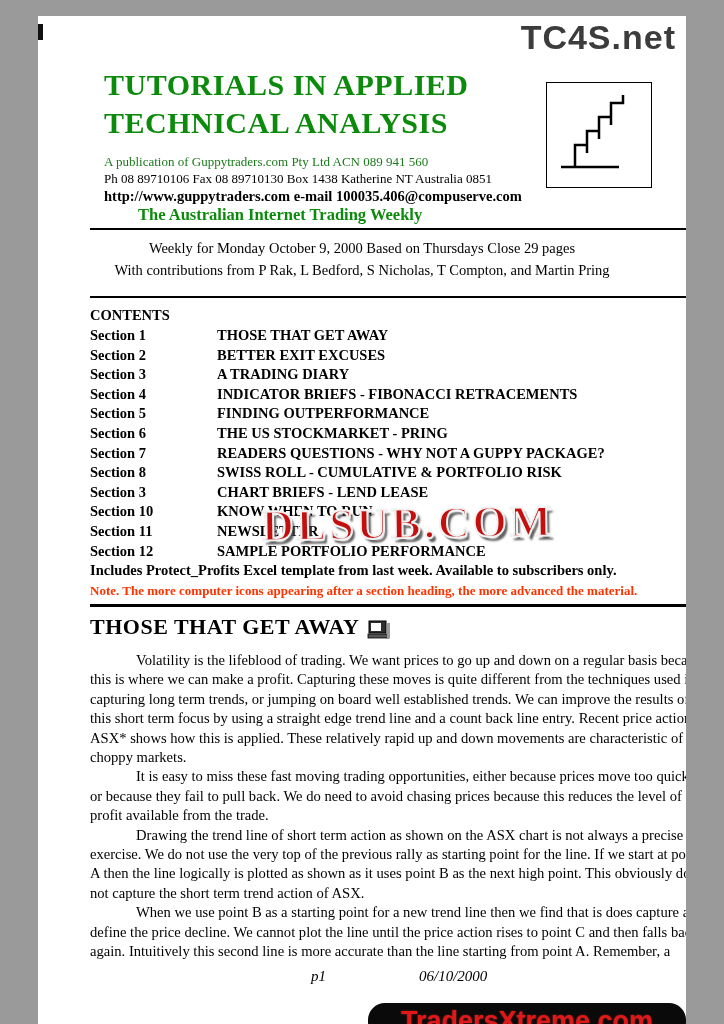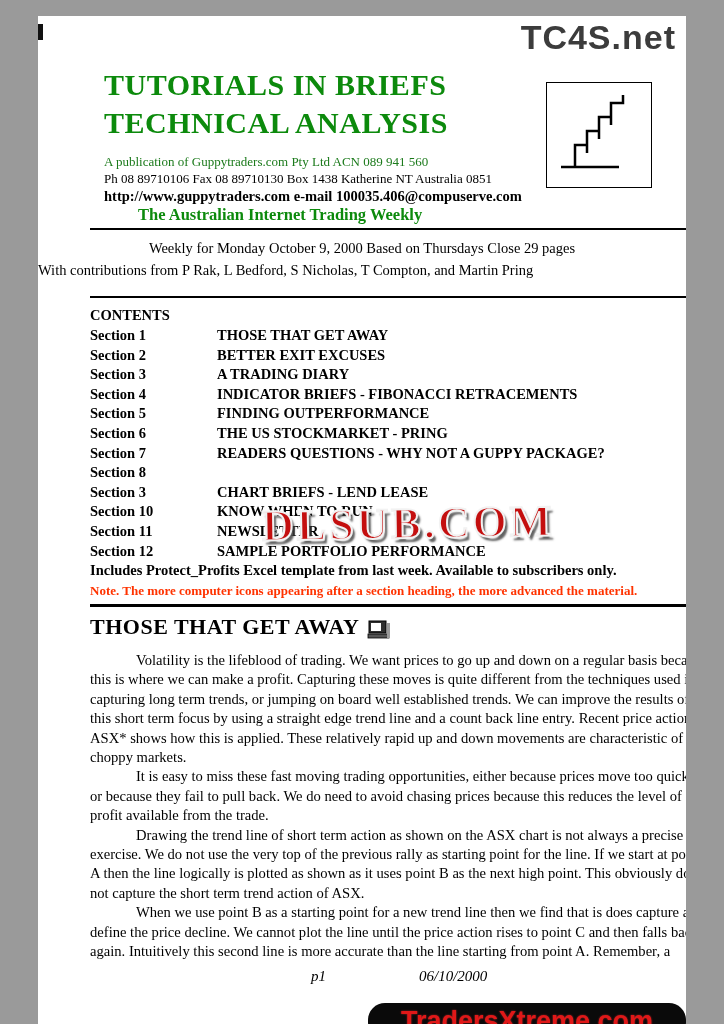--- a/index.html
+++ b/index.html
@@ -34,21 +34,21 @@
     color:#0c8a0c; font-weight:bold; font-size:16.5px;
   }
   .rule { position:absolute; left:52px; width:620px; background:#000; }
   .rule1 { top:212px; height:1.5px; }
   .rule2 { top:280px; height:2px; }
   .rule3 { top:588px; height:2.5px; }
   .artifact { position:absolute; background:#111; }
   .artifact-edge { left:0; top:8px; width:5px; height:16px; }
   .artifact-rule { left:668px; top:274px; width:10px; height:9px; border-radius:2px; }
   .weekly-line  { position:absolute; left:0; top:224px; width:100%; text-align:center; font-size:14.5px; }
-  .contrib-line { position:absolute; left:0; top:246px; width:100%; font-size:14.5px; }
+  .contrib-line { position:absolute; left:0; top:246px; width:100%; text-align:center; font-size:14.5px; }
   
   .contents-heading { position:absolute; left:52px; top:291px; font-weight:bold; font-size:14.5px; }
   .toc { position:absolute; left:52px; top:310px; width:622px; }
   .toc-row { display:flex; height:19.6px; font-weight:bold; font-size:14.5px; line-height:19.6px;gap:39px; }
   .toc-label { width:88px; flex:0 0 88px; }
   .includes-note { position:absolute; left:52px; top:546px; font-weight:bold; font-size:14.5px; width:622px; }
   .advanced-note { position:absolute; left:52px; top:567px; font-weight:bold; font-size:13px; color:#ff3300; width:622px; }
   
   .dlsub {
     position:absolute; left:224px; top:482px;
@@ -86,21 +86,21 @@
 <body>
 
 <div class="page">
 
   <div class="artifact artifact-edge"></div>
   <div class="artifact artifact-rule"></div>
 
   <div class="tc4s">TC4S.net</div>
 
   <div class="main-title">
-    <div>TUTORIALS IN BRIEFS</div>
+    <div>TUTORIALS IN APPLIED</div>
     <div>TECHNICAL ANALYSIS</div>
   </div>
 
   <div class="logo-box">
     <svg class="icon-svg" width="104" height="104" viewBox="0 0 104 104">
       <g stroke="#000" stroke-width="2.5" fill="none">
         <line x1="14" y1="84" x2="72" y2="84"></line>
         <polyline points="28,84 28,62 40,62"></polyline>
         <polyline points="40,70 40,48 52,48"></polyline>
         <polyline points="52,56 52,34 64,34"></polyline>
@@ -150,20 +150,21 @@
     <div class="toc-row">
         <span class="toc-label">Section 6</span>
         <span class="toc-title">THE US STOCKMARKET - PRING</span>
       </div>
     <div class="toc-row">
         <span class="toc-label">Section 7</span>
         <span class="toc-title">READERS QUESTIONS - WHY NOT A GUPPY PACKAGE?</span>
       </div>
     <div class="toc-row">
         <span class="toc-label">Section 8</span>
+        <span class="toc-title">SWISS ROLL - CUMULATIVE &amp; PORTFOLIO RISK</span>
       </div>
     <div class="toc-row">
         <span class="toc-label">Section 3</span>
         <span class="toc-title">CHART BRIEFS - LEND LEASE</span>
       </div>
     <div class="toc-row">
         <span class="toc-label">Section 10</span>
         <span class="toc-title">KNOW WHEN TO RUN</span>
       </div>
     <div class="toc-row">

